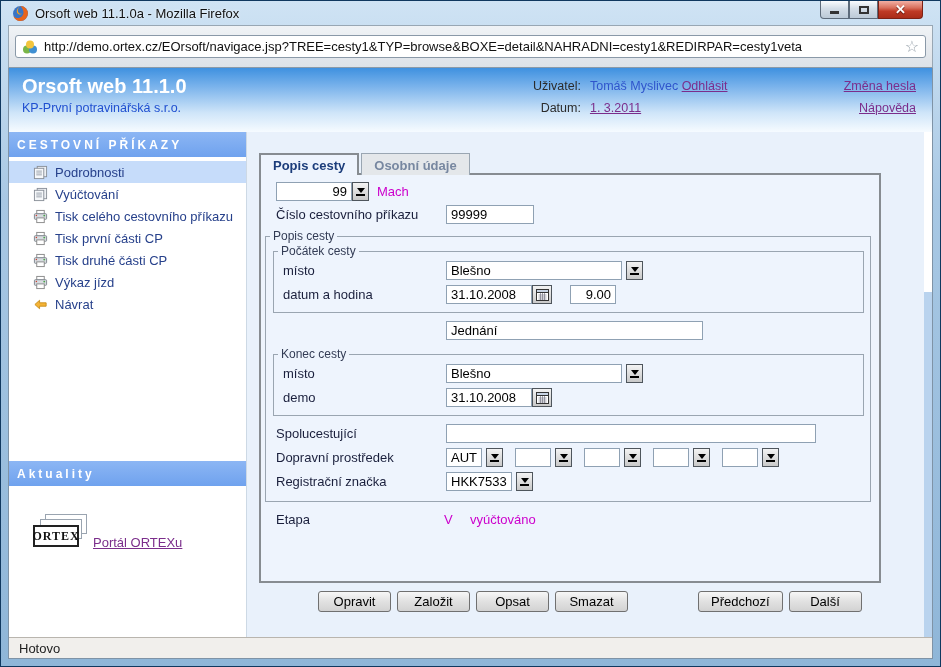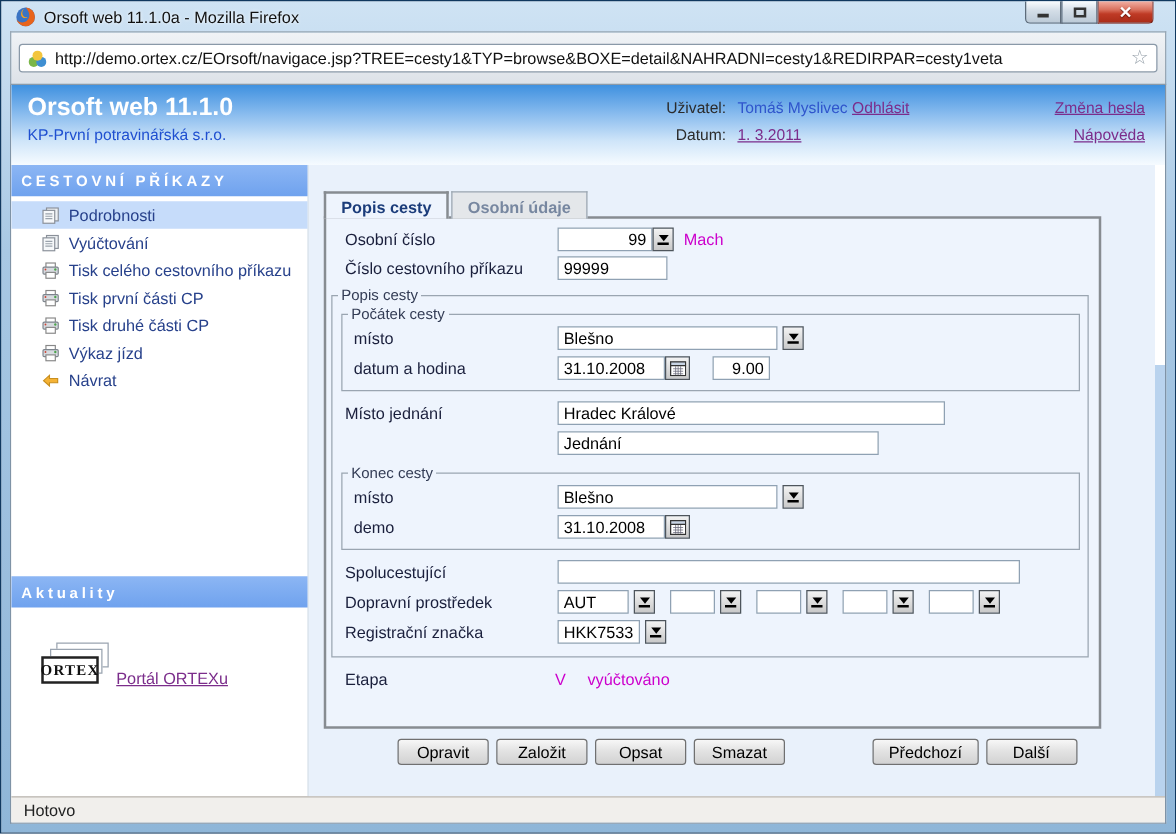--- a/index.html
+++ b/index.html
@@ -288,21 +288,20 @@
 
       <div class="main">
         <div class="tabs">
           <div class="tab active">Popis cesty</div>
           <div class="tab inactive">Osobní údaje</div>
         </div>
 
         <div class="panel">
 
           <div class="frow">
-            <span class="lbl">Osobní číslo</span>
             <input class="tx r" style="width: 76px;" value="99">
             <div class="combo-btn">
                 <div class="arr"></div>
                 <div class="bar"></div>
               </div>
             <span class="name-hint">Mach</span>
           </div>
 
           <div class="frow">
             <span class="lbl">Číslo cestovního příkazu</span>
@@ -331,24 +330,20 @@
                       <rect x="0.5" y="0.5" width="12" height="11" fill="#fff" stroke="#333"></rect>
                       <rect x="0.5" y="0.5" width="12" height="3" fill="#c8d4e4" stroke="#333"></rect>
                       <path d="M2.5 6h8M2.5 8h8M2.5 10h8M4.5 4v7M6.5 4v7M8.5 4v7" stroke="#667" stroke-width="0.6" fill="none"></path>
                     </svg>
                 </div>
                 <span class="gap18"></span>
                 <input class="tx r" style="width: 46px;" value="9.00">
               </div>
             </fieldset>
 
-            <div class="frow">
-              <span class="lbl">Místo jednání</span>
-              <input class="tx" style="width: 310px;" value="Hradec Králové">
-            </div>
             <div class="frow mrow">
               <span class="lbl"></span>
               <input class="tx" style="width: 257px;" value="Jednání">
             </div>
 
             <fieldset class="fs-inner" style="margin-top:5px">
               <legend>Konec cesty</legend>
               <div class="frow">
                 <span class="lbl">místo</span>
                 <input class="tx" style="width: 176px;" value="Blešno">
@@ -371,21 +366,21 @@
               </div>
             </fieldset>
 
             <div class="frow" style="margin-top:6px">
               <span class="lbl">Spolucestující</span>
               <input class="tx" style="width: 370px;" value="">
             </div>
 
             <div class="frow mrow">
               <span class="lbl">Dopravní prostředek</span>
-              <input class="tx" style="width: 57px;" value="AUT">
+              <input class="tx" style="width: 36px;" value="AUT">
               <span class="gap4"></span>
               <div class="combo-btn">
                   <div class="arr"></div>
                   <div class="bar"></div>
                 </div>
               <span class="gap12"></span>
               <input class="tx" style="width: 36px;" value="">
               <span class="gap4"></span>
               <div class="combo-btn">
                   <div class="arr"></div>

